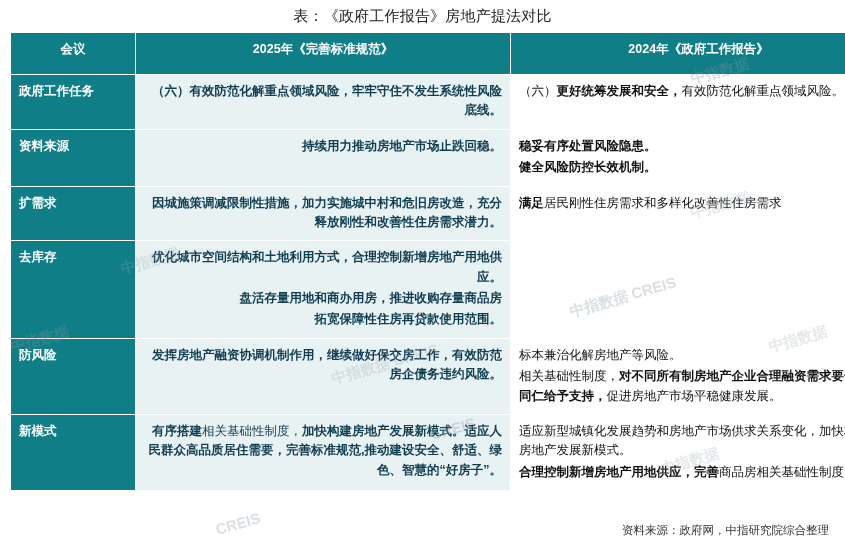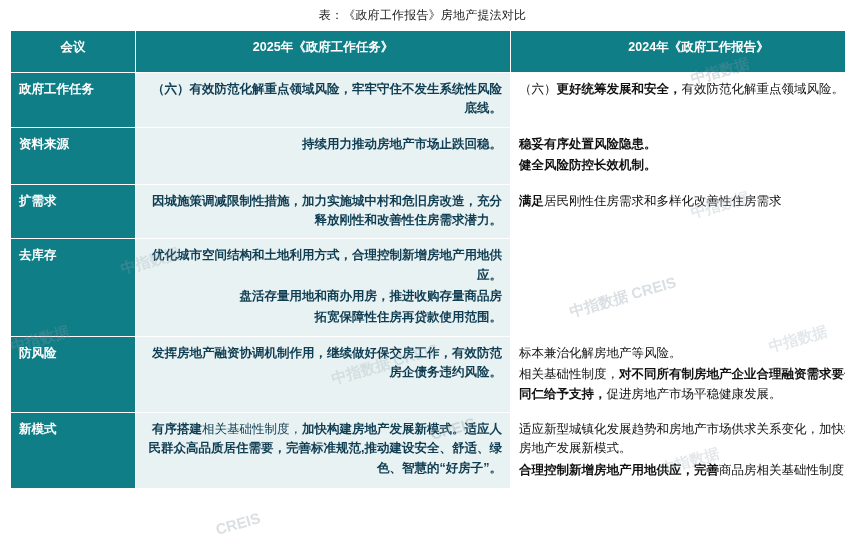--- a/index.html
+++ b/index.html
@@ -17,21 +17,21 @@
   }
   .page {
     position: relative;
     width: 845px;
     height: 546px;
     box-sizing: border-box;
     padding: 0 10px;
   }
   .caption {
     text-align: center;
-    font-size: 12px;
+    font-size: 15px;
     color: #222;
     padding: 7px 0 6px 0;
     letter-spacing: 0.2px;
   }
   table.cmp {
     border-collapse: collapse;
     table-layout: fixed;
     width: 825px;
     margin: 0 auto;
     background: #fff;
@@ -105,21 +105,21 @@
 <body>
 
 <div class="page">
 
   <div class="caption">表：《政府工作报告》房地产提法对比</div>
 
   <table class="cmp">
     <thead>
       <tr>
         <th class="col-meeting">会议</th>
-        <th class="col-2025">2025年《政府工作任务》</th>
+        <th class="col-2025">2025年《完善标准规范》</th>
         <th class="col-2024">2024年《政府工作报告》</th>
       </tr>
     </thead>
     <tbody>
 
       <tr>
         <td class="rowhead">政府工作任务</td>
         <td class="c2025">
           <p class="para"><span class="b">（六）有效防范化解重点领域风险，</span><span class="b">牢牢守住不发生系统性风险底线。</span></p>
         </td>
@@ -177,20 +177,21 @@
         </td>
         <td class="c2024">
           <p class="para"><span>适应新型城镇化发展趋势和房地产市场供求关系变化，加快构建房地产发展新模式。</span></p>
           <p class="para"><span class="b">合理控制新增房地产用地供应，完善</span><span>商品房相关基础性制度。</span></p>
         </td>
       </tr>
 
     </tbody>
   </table>
 
+  <div class="source">资料来源：政府网，中指研究院综合整理</div>
 
   <div id="watermark-layer">
       <div class="wm" style="left: 690px; top: 62px;">中指数据</div>
       <div class="wm lite" style="left: 690px; top: 196px;">中指数据</div>
       <div class="wm" style="left: 568px; top: 288px;">中指数据 CREIS</div>
       <div class="wm lite" style="left: 768px; top: 330px;">中指数据</div>
       <div class="wm" style="left: 10px; top: 330px;">中指数据</div>
       <div class="wm lite" style="left: 330px; top: 355px;">中指数据 CREIS</div>
       <div class="wm" style="left: 430px; top: 420px;">CREIS</div>
       <div class="wm lite" style="left: 660px; top: 452px;">中指数据</div>

